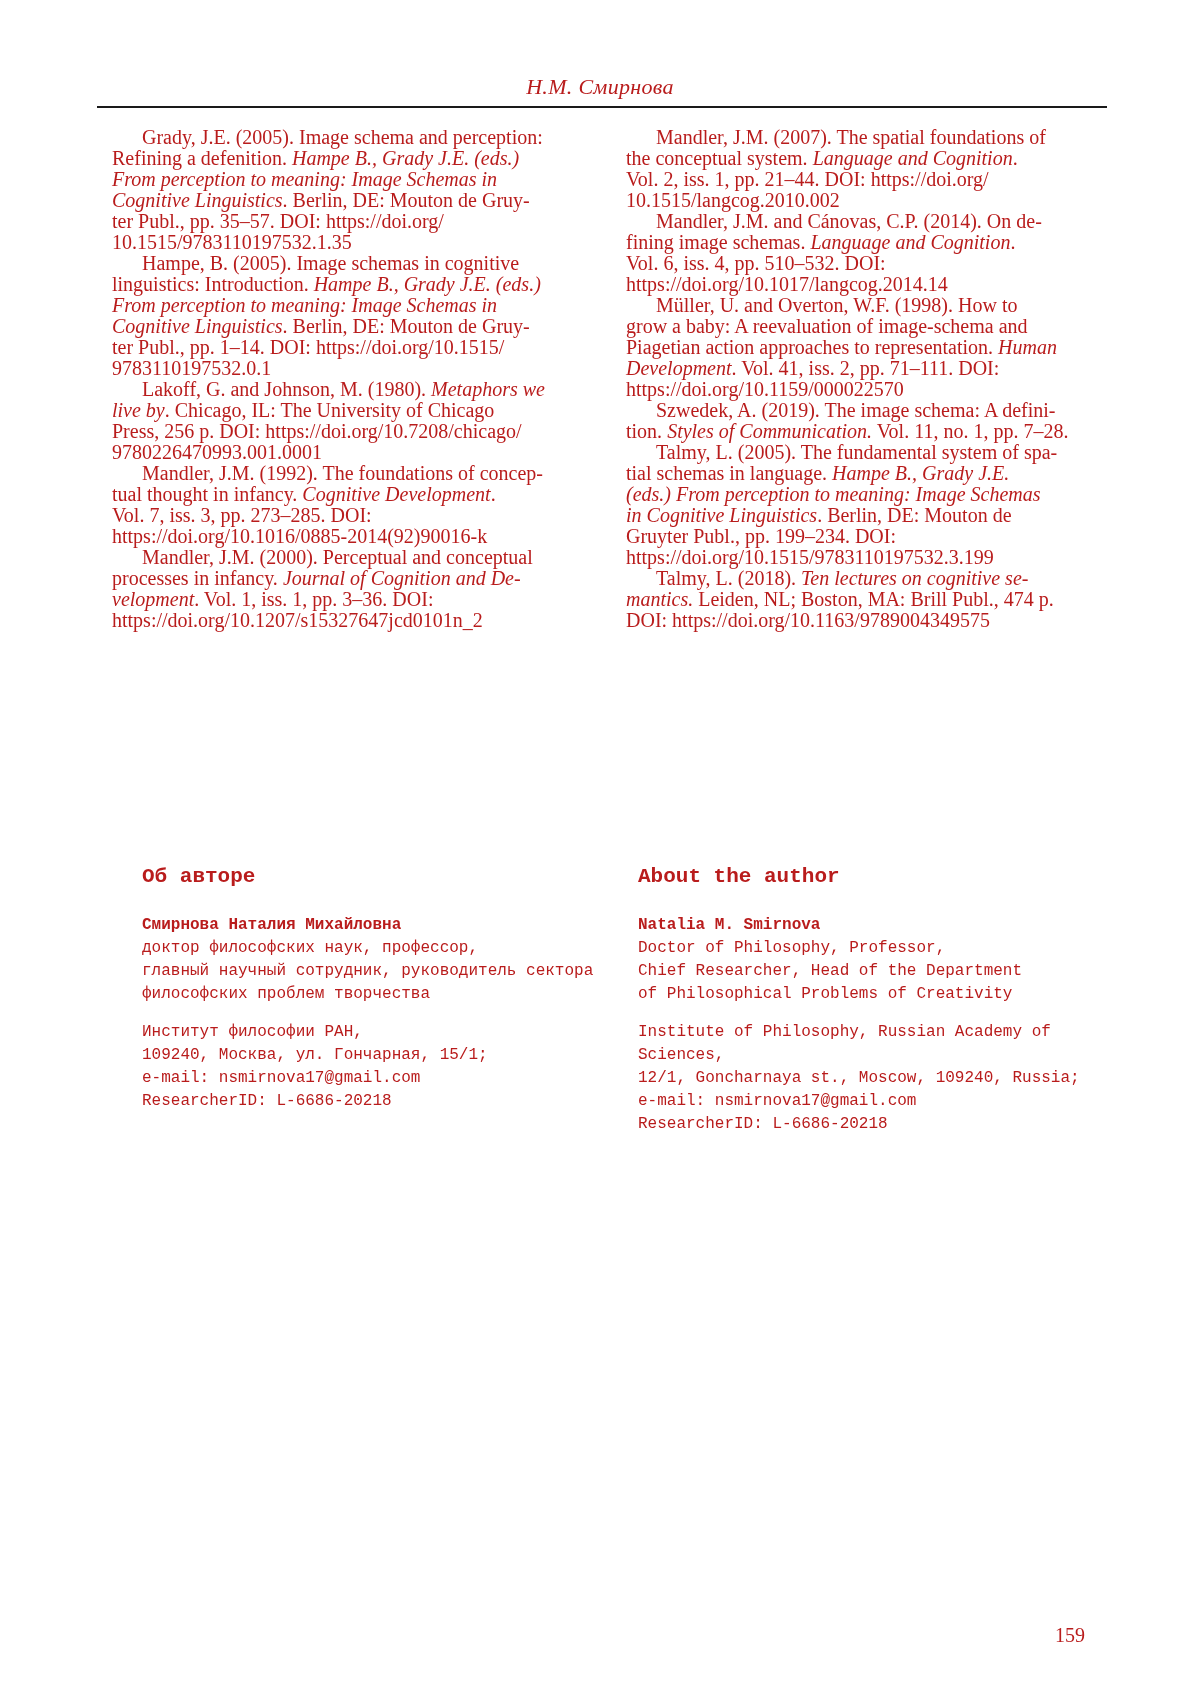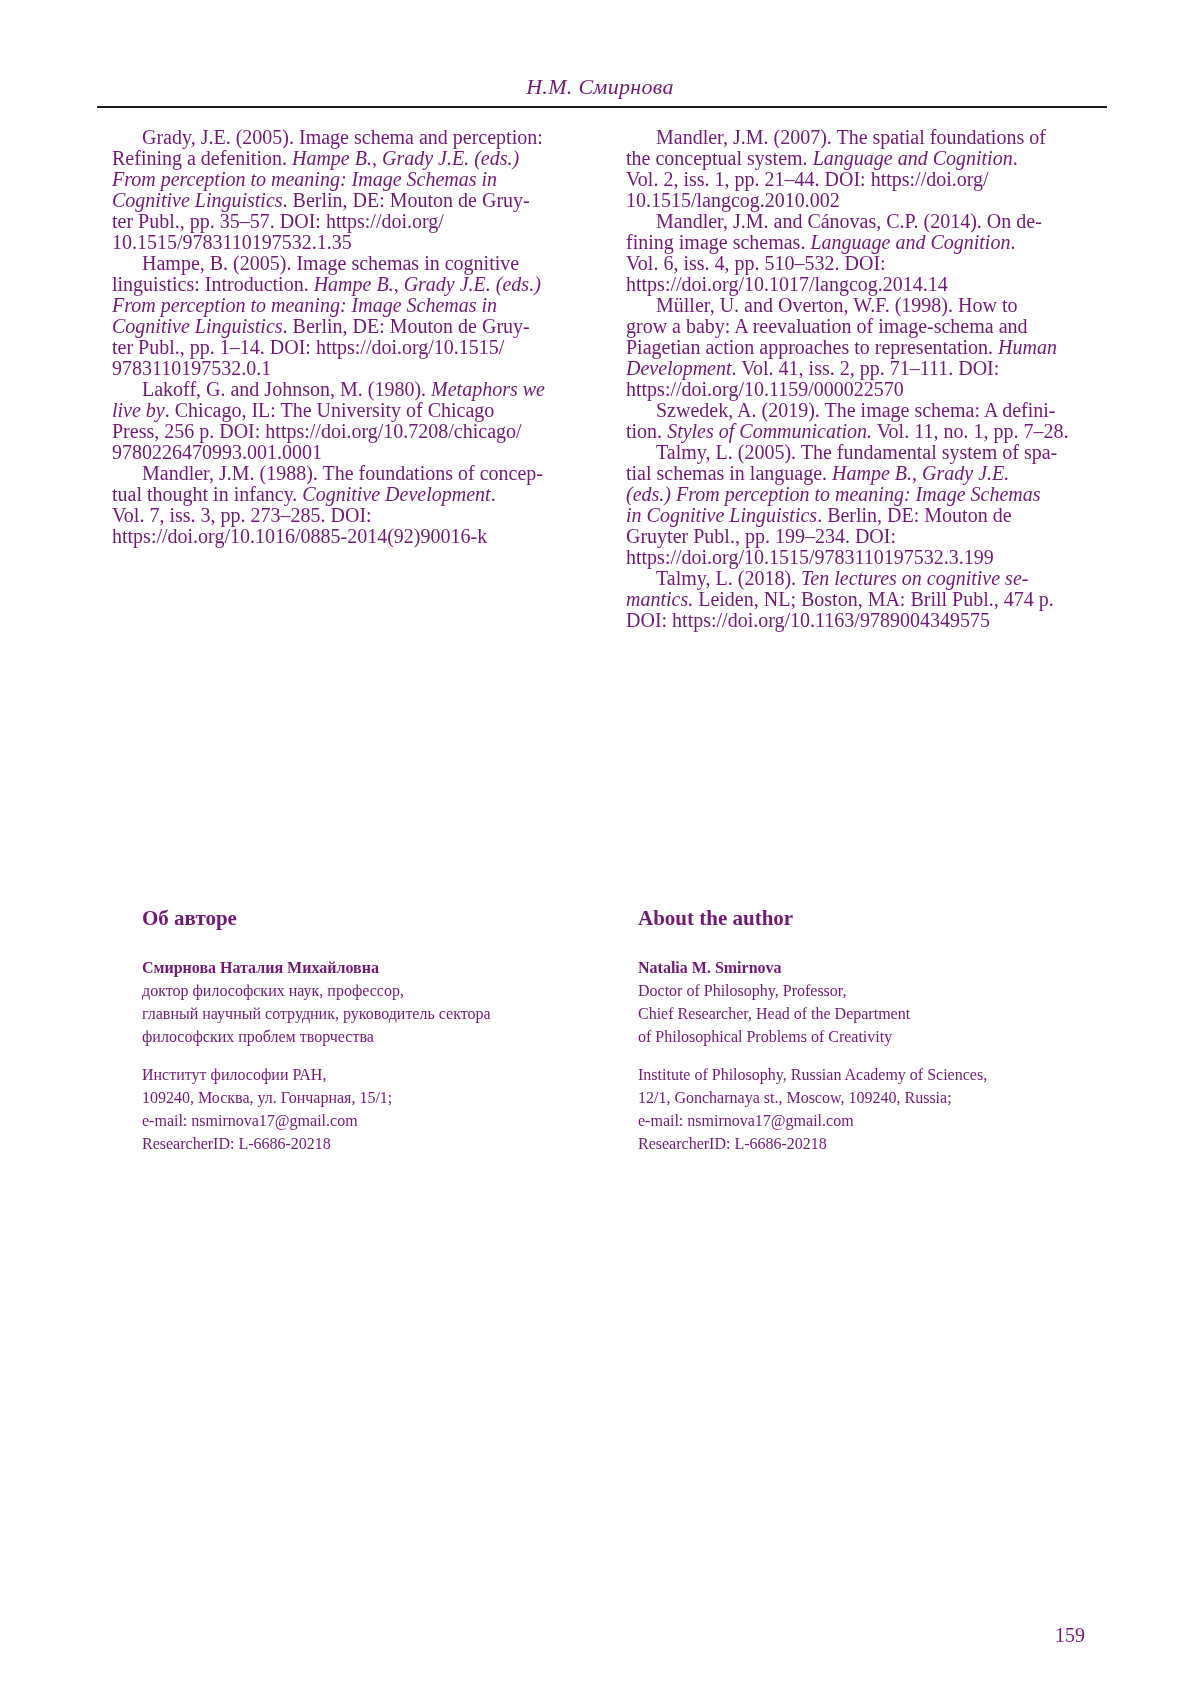--- a/index.html
+++ b/index.html
@@ -1,21 +1,21 @@
 <!DOCTYPE html>
 <html><head>
 <meta charset="utf-8">
 <style>
   html, body { margin: 0; padding: 0; background: #ffffff; }
   .page {
     position: relative;
     width: 1200px;
     height: 1697px;
     background: #ffffff;
-    color: #701a75;
+    color: #b91c1c;
     font-family: "Liberation Serif", "DejaVu Serif", serif;
     overflow: hidden;
   }
   .running-head {
     position: absolute;
     top: 74px; left: 0;
     width: 100%;
     text-align: center;
     font-style: italic;
     font-size: 22px;
@@ -37,21 +37,22 @@
   p.ref {
     margin: 0;
     font-size: 20px;
     line-height: 21px;
     white-space: pre;
     text-indent: 30px;
   }
   p.ref em { font-style: italic; }
   .about {
     position: absolute;
-    top: 906px;
+    top: 864px;
+    font-family: Liberation Mono, monospace;
   }
   .about-ru { left: 142px; width: 460px; }
   .about-en { left: 638px; width: 480px; }
   .about-heading {
     margin: 0 0 25px 0;
     font-size: 21px;
     font-weight: bold;
     line-height: 25px;
   }
   .about p {
@@ -88,24 +89,28 @@
       <p class="ref"><span>Hampe, B. (2005). Image schemas in cognitive
 linguistics: Introduction. </span><em>Hampe B., Grady J.E. (eds.)
 From perception to meaning: Image Schemas in
 Cognitive Linguistics</em><span>. Berlin, DE: Mouton de Gruy-
 ter Publ., pp. 1–14. DOI: https://doi.org/10.1515/
 9783110197532.0.1</span></p>
       <p class="ref"><span>Lakoff, G. and Johnson, M. (1980). </span><em>Metaphors we
 live by</em><span>. Chicago, IL: The University of Chicago
 Press, 256 p. DOI: https://doi.org/10.7208/chicago/
 9780226470993.001.0001</span></p>
-      <p class="ref"><span>Mandler, J.M. (1988). The foundations of concep-
+      <p class="ref"><span>Mandler, J.M. (1992). The foundations of concep-
 tual thought in infancy. </span><em>Cognitive Development</em><span>.
 Vol. 7, iss. 3, pp. 273–285. DOI:
 https://doi.org/10.1016/0885-2014(92)90016-k</span></p>
+      <p class="ref"><span>Mandler, J.M. (2000). Perceptual and conceptual
+processes in infancy. </span><em>Journal of Cognition and De-
+velopment</em><span>. Vol. 1, iss. 1, pp. 3–36. DOI:
+https://doi.org/10.1207/s15327647jcd0101n_2</span></p>
     </div>
 
   <div class="ref-col ref-col-right">
       <p class="ref"><span>Mandler, J.M. (2007). The spatial foundations of
 the conceptual system. </span><em>Language and Cognition</em><span>.
 Vol. 2, iss. 1, pp. 21–44. DOI: https://doi.org/
 10.1515/langcog.2010.002</span></p>
       <p class="ref"><span>Mandler, J.M. and Cánovas, C.P. (2014). On de-
 fining image schemas. </span><em>Language and Cognition</em><span>.
 Vol. 6, iss. 4, pp. 510–532. DOI:

